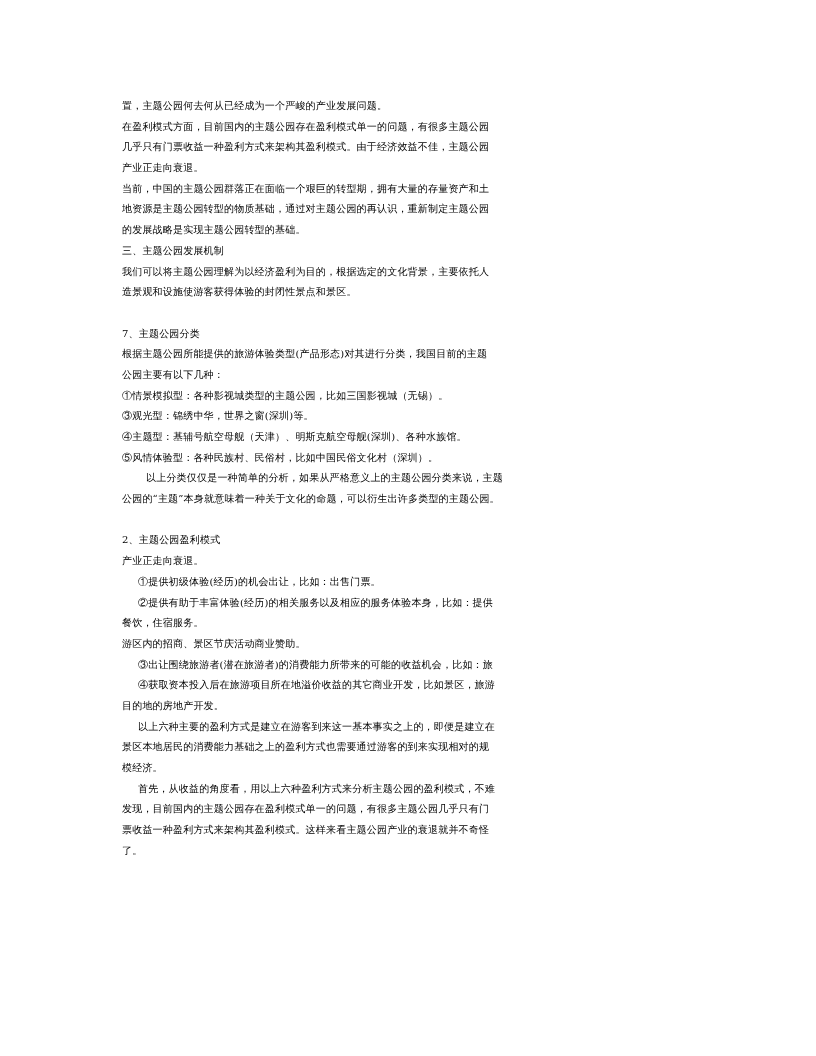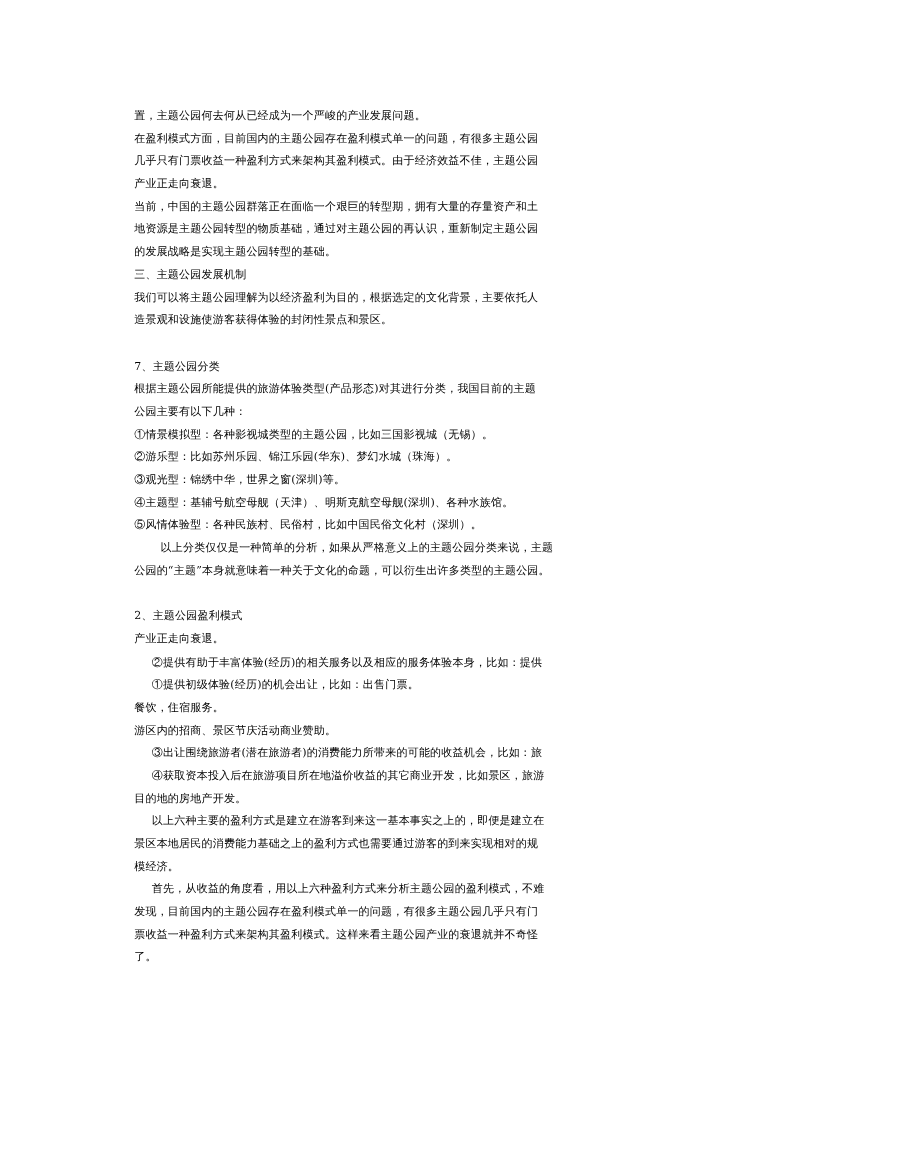--- a/index.html
+++ b/index.html
@@ -54,37 +54,36 @@
     <div class="line">造景观和设施使游客获得体验的封闭性景点和景区。</div>
   </div>
 
   <div class="blank"></div>
 
   <div>
     <div class="line">7、主题公园分类</div>
     <div class="line">根据主题公园所能提供的旅游体验类型(产品形态)对其进行分类，我国目前的主题</div>
     <div class="line">公园主要有以下几种：</div>
     <div class="line">①情景模拟型：各种影视城类型的主题公园，比如三国影视城（无锡）。</div>
-    <div class="line">②游乐型：比如苏州乐园、锦江乐园(华东)、梦幻水城（珠海）。</div>
     <div class="line">③观光型：锦绣中华，世界之窗(深圳)等。</div>
     <div class="line">④主题型：基辅号航空母舰（天津）、明斯克航空母舰(深圳)、各种水族馆。</div>
     <div class="line">⑤风情体验型：各种民族村、民俗村，比如中国民俗文化村（深圳）。</div>
     <div class="line ind-1-5">以上分类仅仅是一种简单的分析，如果从严格意义上的主题公园分类来说，主题</div>
     <div class="line">公园的“主题”本身就意味着一种关于文化的命题，可以衍生出许多类型的主题公园。</div>
   </div>
 
   <div class="blank"></div>
 
   <div>
     <div class="line">2、主题公园盈利模式</div>
     <div class="line">产业正走向衰退。</div>
 
+    <div class="line ind-1">①提供初级体验(经历)的机会出让，比如：出售门票。</div>
+
     <div class="line ind-1">②提供有助于丰富体验(经历)的相关服务以及相应的服务体验本身，比如：提供</div>
-
-    <div class="line ind-1">①提供初级体验(经历)的机会出让，比如：出售门票。</div>
     <div class="line">餐饮，住宿服务。</div>
 
     <div class="line">游区内的招商、景区节庆活动商业赞助。</div>
     <div class="line ind-1">③出让围绕旅游者(潜在旅游者)的消费能力所带来的可能的收益机会，比如：旅</div>
 
     <div class="line ind-1">④获取资本投入后在旅游项目所在地溢价收益的其它商业开发，比如景区，旅游</div>
     <div class="line">目的地的房地产开发。</div>
 
 
     <div class="line ind-1">以上六种主要的盈利方式是建立在游客到来这一基本事实之上的，即便是建立在</div>

